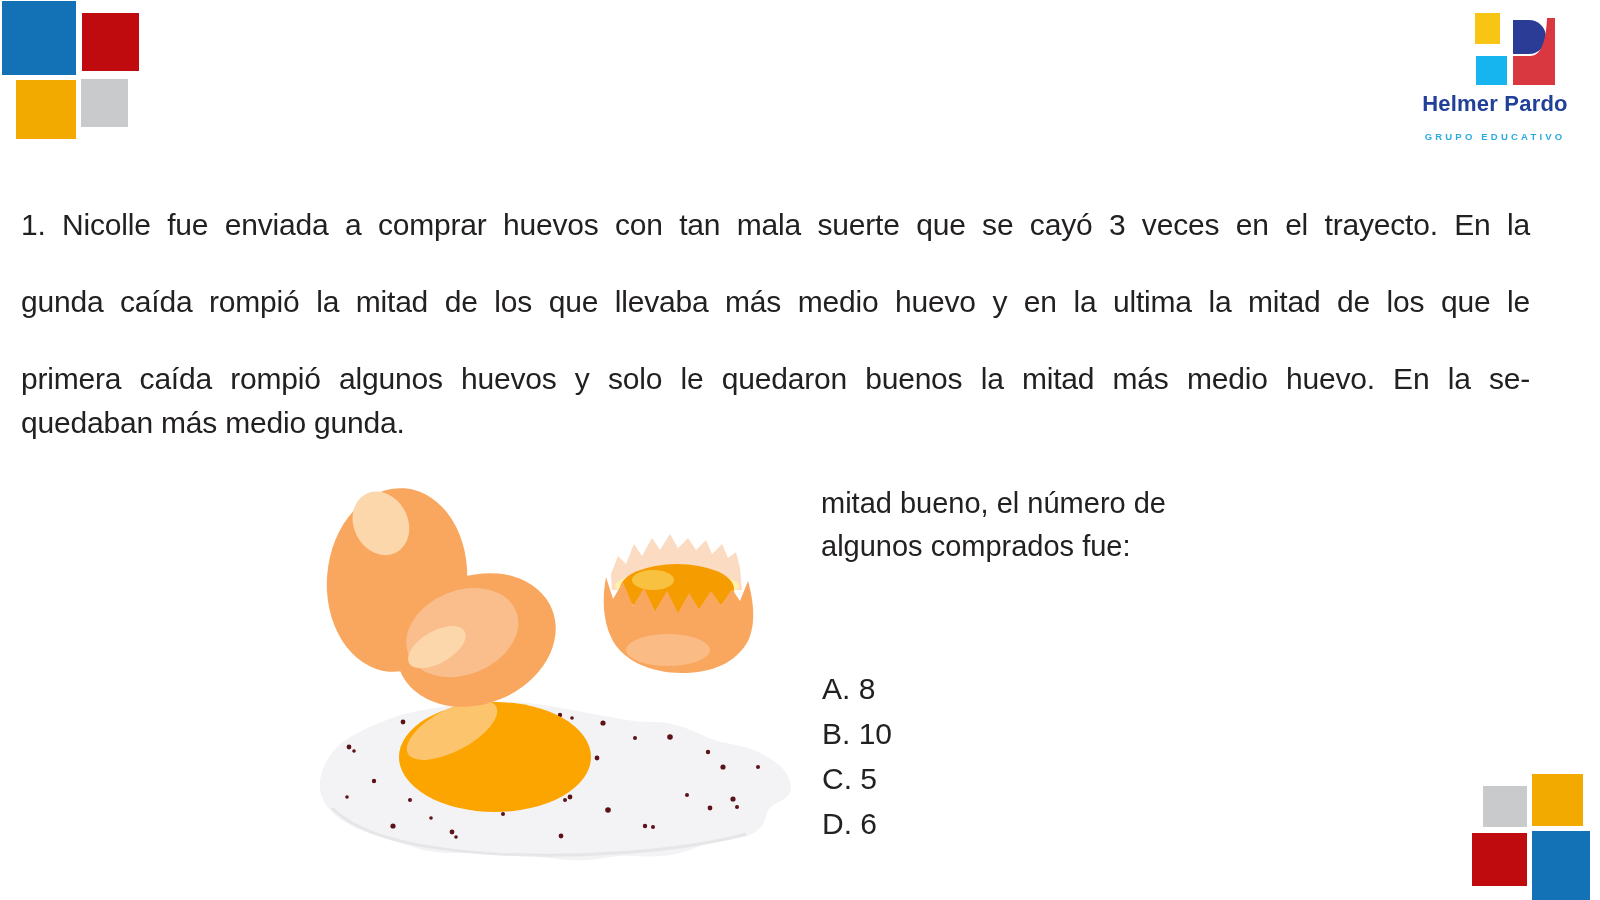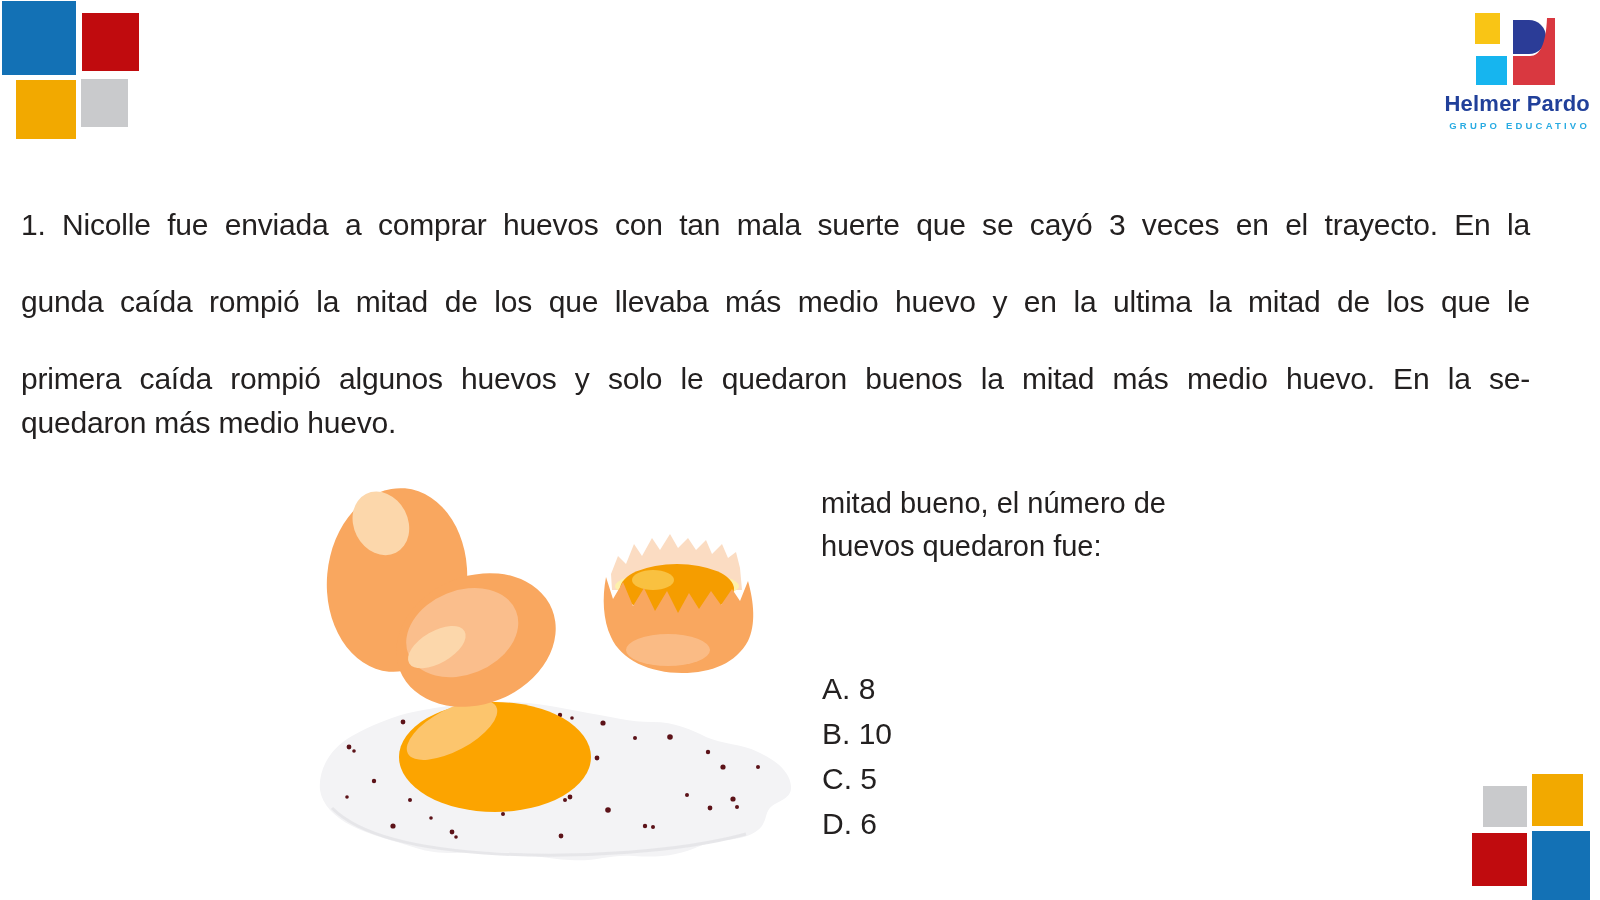--- a/index.html
+++ b/index.html
@@ -11,23 +11,23 @@
   .abs{position:absolute;}
   
   .problem{left:21px;top:170px;width:1509px;font-size:30px;line-height:44px;letter-spacing:-0.2px;}
   .jline{text-align:justify;text-align-last:justify;margin-top:33px;}
   .jlast{text-align:left;}
   
   .question{left:821px;top:482px;width:540px;font-size:29px;line-height:43px;}
   
   .options{left:822px;top:666px;font-size:30px;line-height:45px;}
   
-  .brandtext{left:1400px;top:92px;width:190px;text-align:right;}
+  .brandtext{left:1400px;top:92px;width:190px;text-align:center;}
   .brandname{font-size:22px;font-weight:bold;color:#21409A;letter-spacing:0.2px;line-height:23px;}
-  .brandtag{font-size:9.5px;font-weight:bold;color:#29ABE2;letter-spacing:3.2px;line-height:12px;margin-top:5px;}
+  .brandtag{font-size:9.5px;font-weight:bold;color:#29ABE2;letter-spacing:3.2px;line-height:12px;margin-top:16px;}
 </style>
 </head>
 <body>
 
 <div class="canvas">
 
   <svg class="abs" style="left:2px;top:1px;" width="138" height="139" viewBox="0 0 138 139">
     <rect x="0" y="0" width="74" height="74" fill="#1371B5"></rect>
     <rect x="80" y="12" width="57" height="58" fill="#C00B0E"></rect>
     <rect x="14" y="79" width="60" height="59" fill="#F2A900"></rect>
@@ -42,21 +42,21 @@
   </svg>
   <div class="abs brandtext">
     <div class="brandname">Helmer Pardo</div>
     <div class="brandtag">GRUPO EDUCATIVO</div>
   </div>
 
   <div class="abs problem">
     <div class="jline">1. Nicolle fue enviada a comprar huevos con tan mala suerte que se cayó 3 veces en el trayecto. En la</div>
     <div class="jline">gunda caída rompió la mitad de los que llevaba más medio huevo y en la ultima la mitad de los que le</div>
     <div class="jline">primera caída rompió algunos huevos y solo le quedaron buenos la mitad más medio huevo. En la se-</div>
-    <div class="jlast">quedaron más medio huevo.</div>
+    <div class="jlast">quedaban más medio gunda.</div>
   </div>
 
   <svg class="abs" style="left:265px;top:440px;" width="540" height="460" viewBox="265 440 805 900" preserveAspectRatio="none">
   </svg>
   <svg class="abs" style="left:265px;top:440px;" width="540" height="460" viewBox="265 440 540 460">
 
     <path d="M320,790 C318,770 330,748 352,736 C370,726 392,716 418,711
              C440,707 462,703 492,702 C530,700 560,708 588,713
              C612,717 630,722 652,722 C676,722 692,730 706,737
              C722,744 742,744 758,752 C776,760 790,772 791,786
@@ -126,21 +126,21 @@
       <path d="M606,577 L613,599 L623,582 L633,606 L644,588 L655,611 L667,591
                L678,613 L689,593 L699,609 L711,591 L721,605 L732,589 L740,601 L748,581
                C754,602 756,625 748,641 C736,663 712,673 682,673
                C650,673 621,660 611,637 C603,620 602,598 606,577 Z" fill="#F9A75F"></path>
       <ellipse cx="668" cy="650" rx="42" ry="16" opacity="0.85" fill="#FABE8C"></ellipse>
     </g>
   </svg>
 
   <div class="abs question">
     <div>mitad bueno, el número de</div>
-    <div>huevos quedaron fue:</div>
+    <div>algunos comprados fue:</div>
   </div>
 
   <div class="abs options">
     <div>A. 8</div>
     <div>B. 10</div>
     <div>C. 5</div>
     <div>D. 6</div>
   </div>
 
   <svg class="abs" style="left:1472px;top:772px;" width="118" height="128" viewBox="0 0 118 128">

